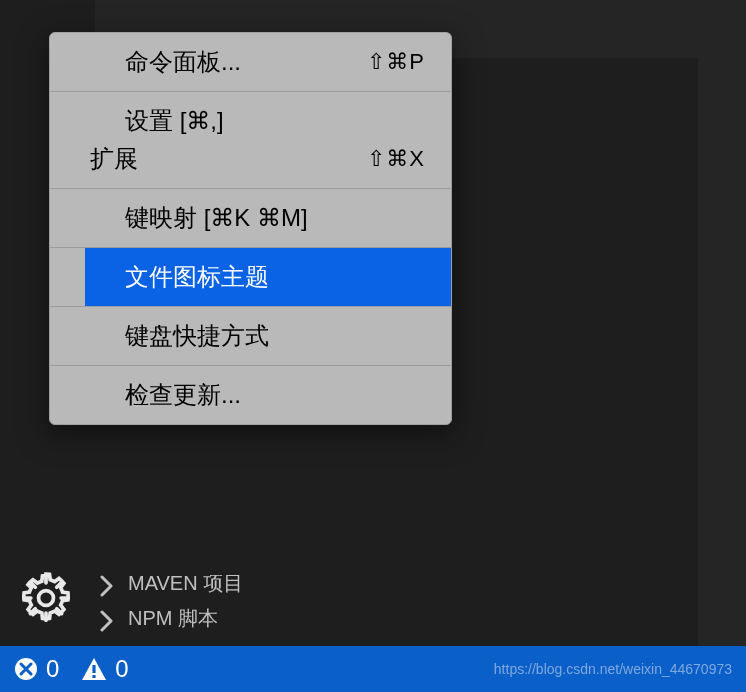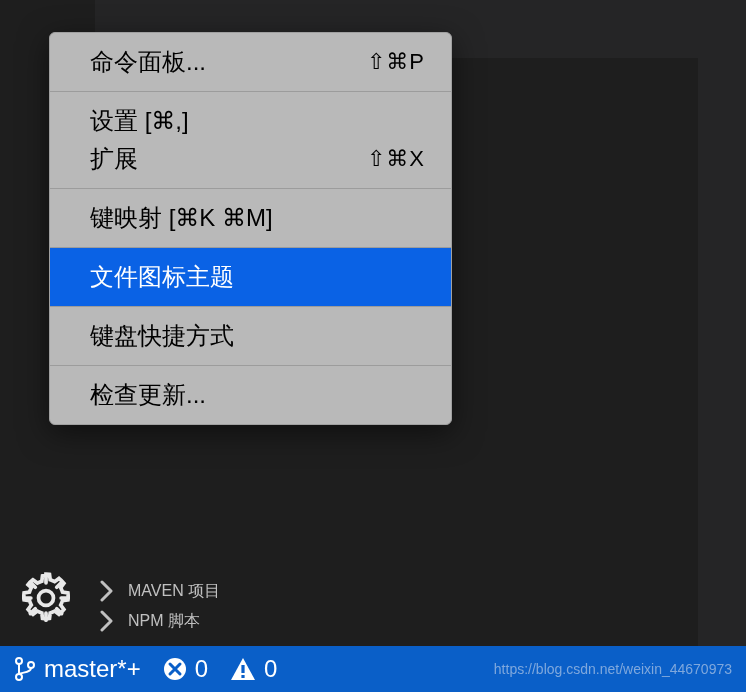--- a/index.html
+++ b/index.html
@@ -50,21 +50,21 @@
       display: flex;
       align-items: center;
       justify-content: space-between;
       padding: 0 26px 0 40px;
       height: 38px;
       font-size: 24px;
       color: #000;
       cursor: default;
       white-space: nowrap;
     }
-    .menu-group .menu-item:first-child { padding-top: 10px; height: 48px; }
+    .menu-group .menu-item:first-child { padding-top: 10px; height: 48px; margin-left: 35px; }
     .menu-group .menu-item:last-child { padding-bottom: 10px; height: 48px; }
     .menu-group .menu-item:only-child { padding-top: 10px; padding-bottom: 10px; height: 58px; }
     .menu-item.highlight {
       background: #0a62e5;
       color: #fff;
       padding-top: 10px;
       padding-bottom: 10px;
       height: 58px;
     }
     .menu-item .shortcut {
@@ -77,21 +77,21 @@
       bottom: 60px;
       display: flex;
       flex-direction: column;
       gap: 8px;
     }
     .section-row {
       display: flex;
       align-items: flex-end;
       gap: 14px;
       color: #c0c0c0;
-      font-size: 16px;
+      font-size: 20px;
     }
     .chev {
       display: inline-block;
     }
     .gear-icon {
       position: absolute;
       left: 18px;
       bottom: 66px;
       width: 56px;
       height: 56px;
@@ -200,31 +200,20 @@
     <g stroke="#e8e8e8" stroke-width="1.6" fill="#e8e8e8">
       <path d="M12 1.8c.5 0 1 .04 1.5.1l.3 2.3c.7.2 1.3.5 1.9.8l1.9-1.4c.8.6 1.5 1.3 2.1 2.1l-1.4 1.9c.3.6.6 1.2.8 1.9l2.3.3c.06.5.1 1 .1 1.5s-.04 1-.1 1.5l-2.3.3c-.2.7-.5 1.3-.8 1.9l1.4 1.9c-.6.8-1.3 1.5-2.1 2.1l-1.9-1.4c-.6.3-1.2.6-1.9.8l-.3 2.3c-.5.06-1 .1-1.5.1s-1-.04-1.5-.1l-.3-2.3c-.7-.2-1.3-.5-1.9-.8l-1.9 1.4c-.8-.6-1.5-1.3-2.1-2.1l1.4-1.9c-.3-.6-.6-1.2-.8-1.9l-2.3-.3c-.06-.5-.1-1-.1-1.5s.04-1 .1-1.5l2.3-.3c.2-.7.5-1.3.8-1.9L4.3 6.3c.6-.8 1.3-1.5 2.1-2.1l1.9 1.4c.6-.3 1.2-.6 1.9-.8l.3-2.3c.5-.06 1-.1 1.5-.1z" fill="none"></path>
     </g>
   </svg>
 </div>
 
 <div class="status-bar">
   <div class="status-left">
     <div class="status-item">
       <span>
-        <svg width="22" height="28" viewBox="0 0 22 28" fill="none" stroke="#fff" stroke-width="2">
-          <circle cx="5" cy="6" r="3"></circle>
-            <circle cx="5" cy="22" r="3"></circle>
-            <circle cx="17" cy="10" r="3"></circle>
-          <path d="M5 9v10M17 13c0 5-9 4-12 6"></path>
-        </svg>
-      </span>
-      <span>master*+</span>
-    </div>
-    <div class="status-item">
-      <span>
         <svg width="24" height="24" viewBox="0 0 24 24">
             <circle cx="12" cy="12" r="11" fill="#fff"></circle>
             <path d="M7 7l10 10M17 7 7 17" stroke="#0a5fc8" stroke-width="3" stroke-linecap="round"></path>
           </svg>
       </span>
       <span>0</span>
     </div>
     <div class="status-item">
       <span>
         <svg width="26" height="24" viewBox="0 0 26 24">

